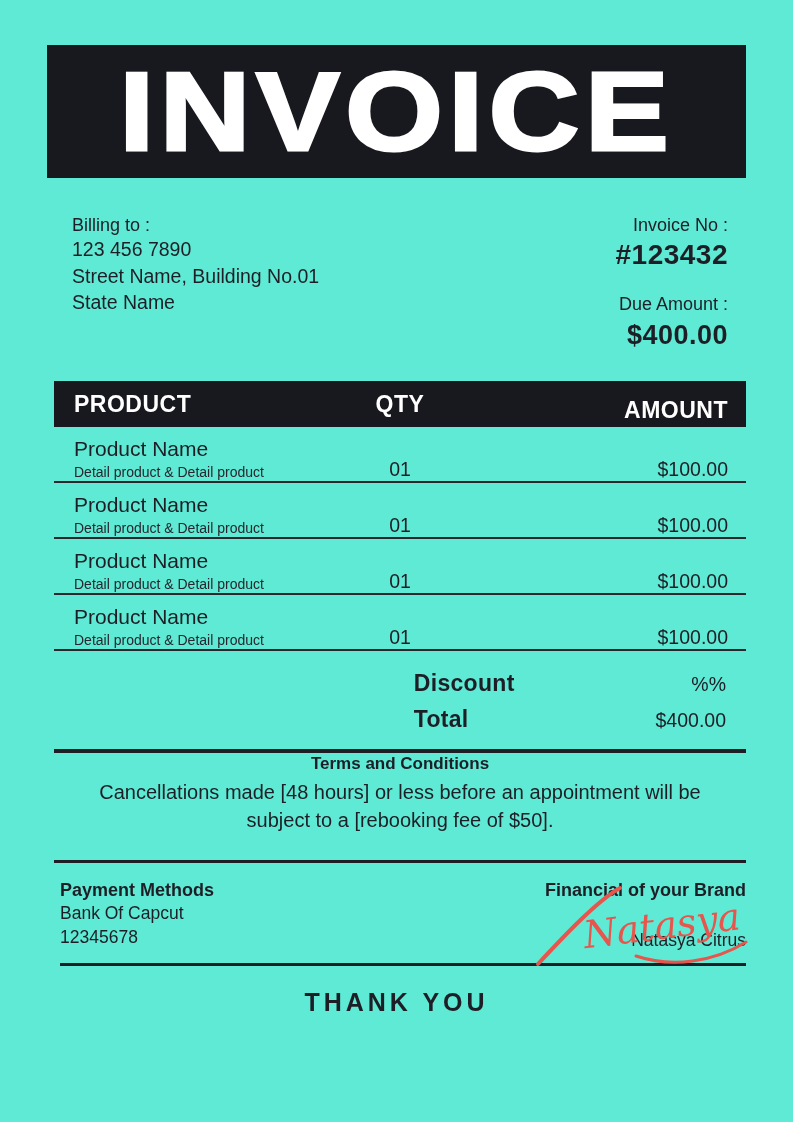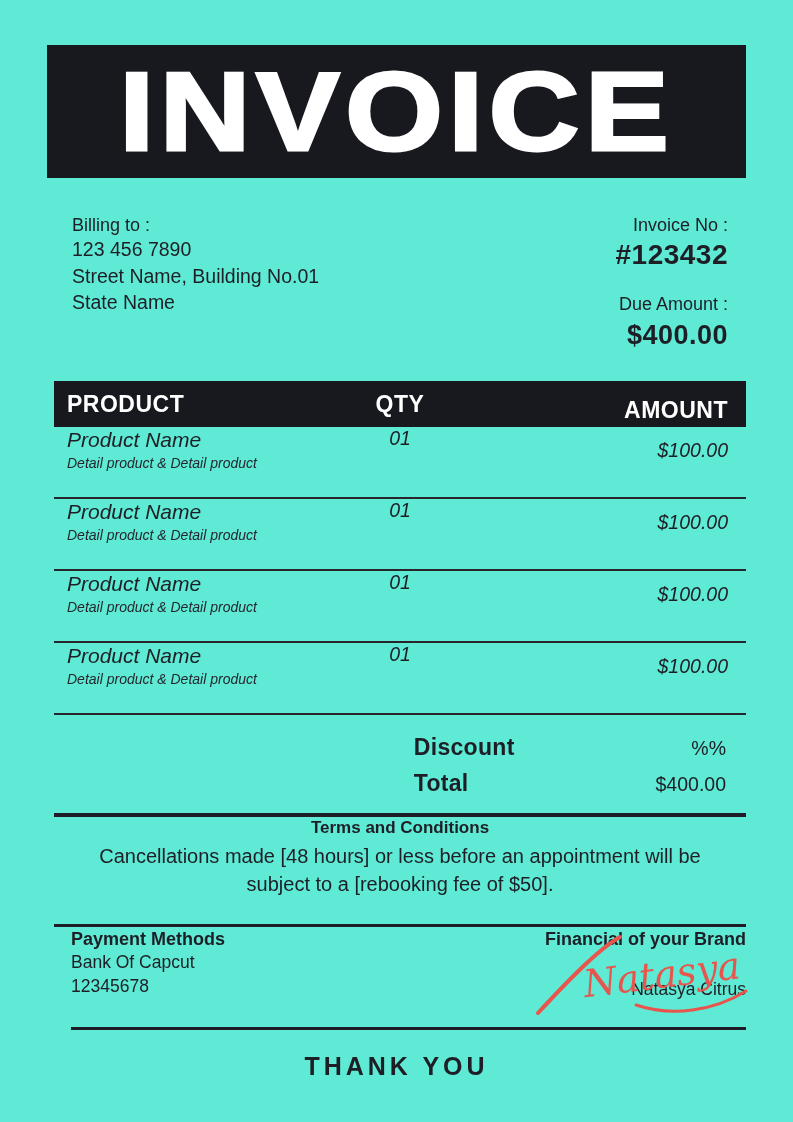--- a/index.html
+++ b/index.html
@@ -40,41 +40,41 @@
   .invoice-no{font-size:28px;font-weight:700;line-height:30px;margin-top:4px;letter-spacing:.5px;}
   .due-label{margin-top:23px;}
   .due-amount{font-size:27px;font-weight:700;line-height:30px;margin-top:5px;letter-spacing:.5px;}
 
   
   .table{margin:17px 0 0 7px;}
   .thead{
     background:var(--bar);color:#fff;height:46px;
     display:flex;align-items:center;font-weight:700;font-size:23px;letter-spacing:.5px;
   }
-  .col-product{width:40%;padding-left:13px;}
+  .col-product{width:40%;padding-left:20px;}
   .col-qty{width:20%;text-align:center;}
   .col-amount{flex:1;text-align:right;padding-right:18px;margin-top:12px;}
-  .trow{display:flex;align-items:flex-start;height:72px;border-bottom:2px solid var(--rule);font-style:italic;}
+  .trow{display:flex;align-items:flex-end;height:56px;border-bottom:2px solid var(--rule);}
   .p-name{font-size:21px;line-height:25px;}
   .p-detail{font-size:14px;line-height:18px;margin-top:2px;color:#26262e;}
   .cell-num{font-size:19.5px;}
 
   
   .summary{margin-left:7px;height:102px;border-bottom:4px solid var(--ink);padding-top:17px;}
   .summary-row{display:flex;align-items:baseline;margin-bottom:6px;}
   .summary-label{margin-left:52%;font-weight:700;font-size:23px;line-height:30px;letter-spacing:.3px;}
   .summary-value{flex:1;text-align:right;padding-right:20px;font-size:19.5px;}
 
   
   .terms{margin-left:7px;height:110px;border-bottom:3px solid var(--ink);text-align:center;}
   .terms-title{font-size:17px;font-weight:700;line-height:22px;margin-bottom:3px;}
   .terms-line{font-size:20px;line-height:28px;}
 
   
-  .footer{margin-left:24px;height:103px;border-bottom:3px solid var(--ink);display:flex;justify-content:space-between;padding-top:0;}
+  .footer{margin-left:13px;height:103px;border-bottom:3px solid var(--ink);display:flex;justify-content:space-between;padding-top:15px;}
   .payment-title{font-size:18px;font-weight:700;line-height:24px;}
   .payment-line{font-size:17.5px;line-height:23.5px;}
   .brand{text-align:right;position:relative;}
   .brand-title{font-size:18px;font-weight:700;line-height:24px;}
   .signatory{font-size:17.5px;line-height:23px;margin-top:27px;}
   .signature-wrap{position:absolute;right:-6px;top:6px;width:220px;height:84px;pointer-events:none;}
   .sig-text{
     font-family:"DejaVu Serif",serif;font-style:italic;
     fill:var(--red);font-size:38px;
   }

